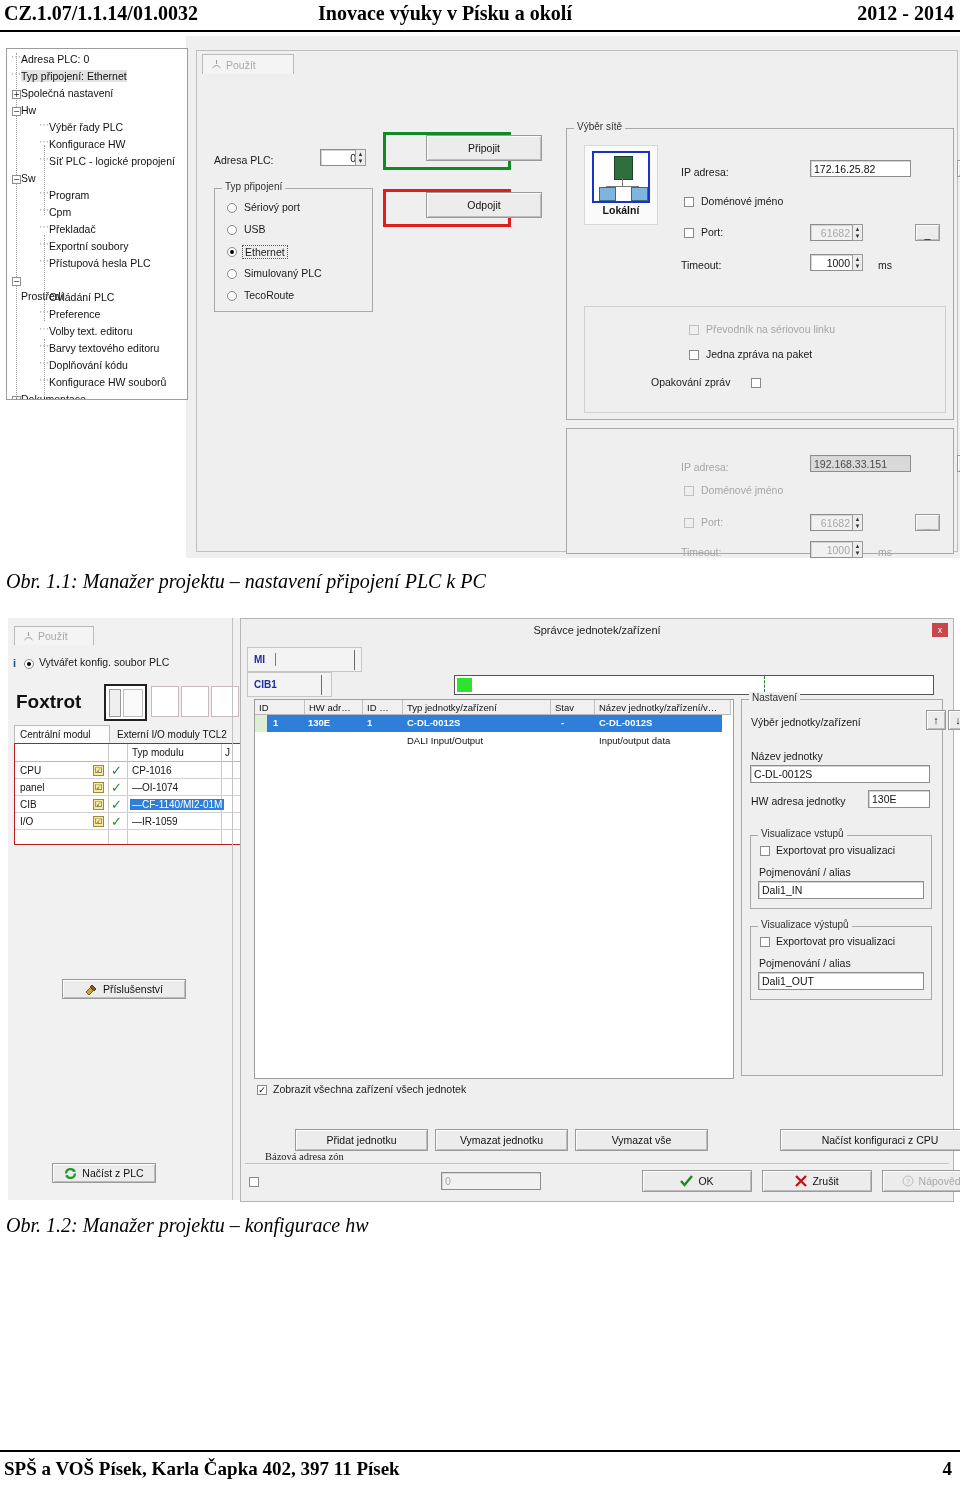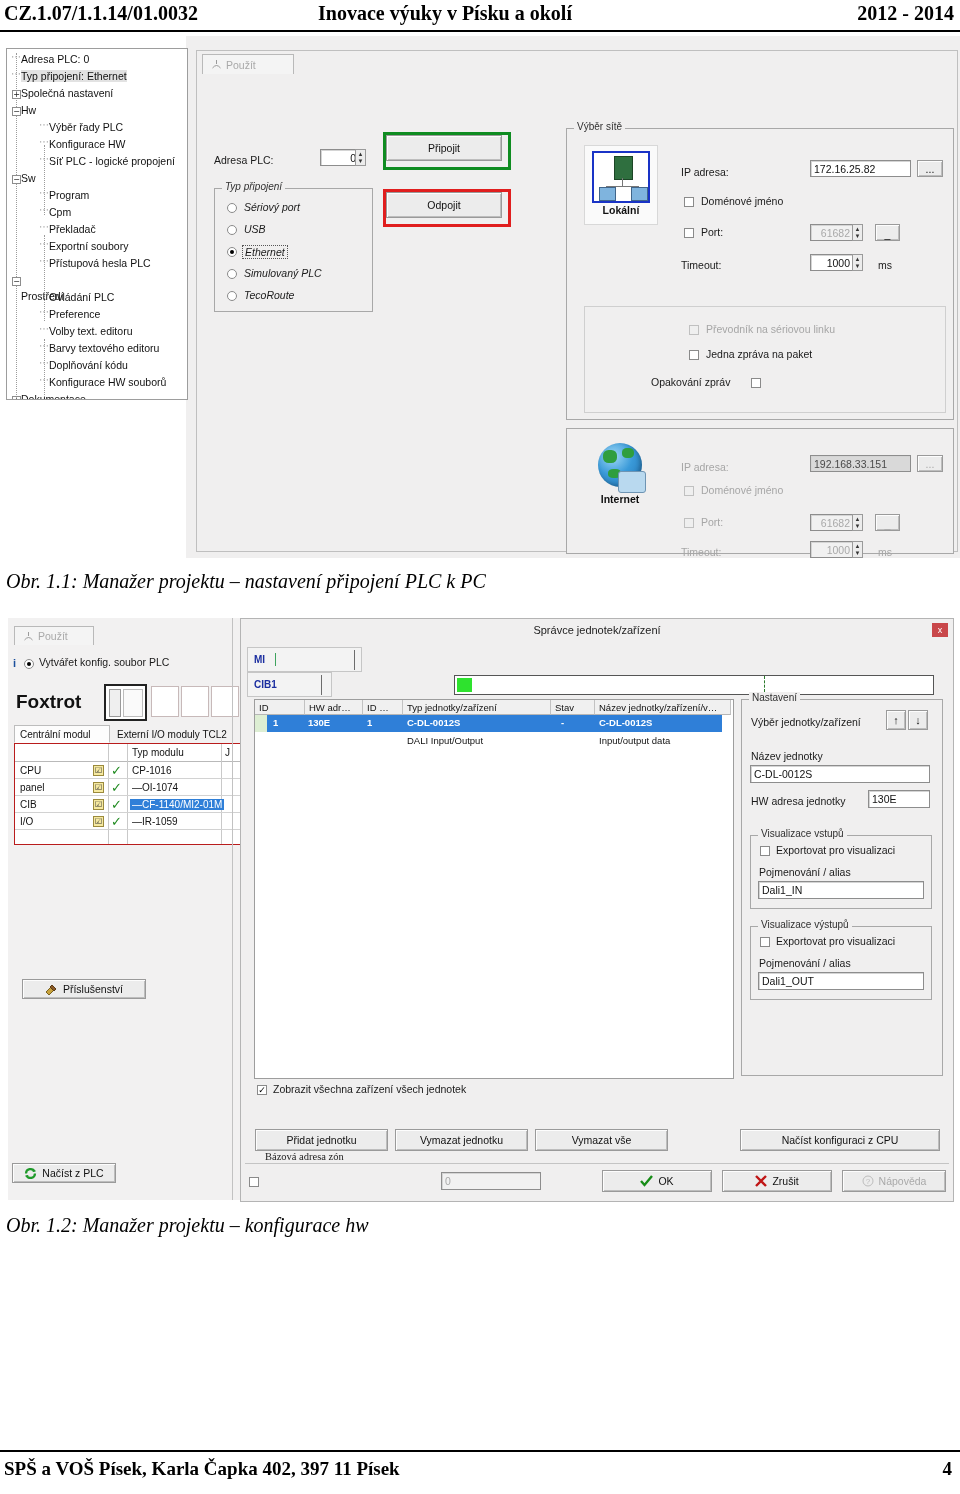--- a/index.html
+++ b/index.html
@@ -44,21 +44,21 @@
     font-family:"Liberation Sans", sans-serif;font-size:10.5px;color:#111;
     display:flex;align-items:center;padding:0 3px;box-sizing:border-box;
   }
   .fld.right{justify-content:flex-end;padding-right:5px;}
   .fld.dis{background:#d9d9d9;color:#4a4a4a;}
   .fld.dis2{background:#f1f1f1;color:#a9a9a9;}
   .btn{
     position:absolute;background:#ececec;border:1px solid #9a9a9a;
     box-shadow:inset 1px 1px 0 #fdfdfd, inset -1px -1px 0 #bdbdbd;
     font-family:"Liberation Sans", sans-serif;font-size:10.5px;color:#111;
-    display:flex;align-items:center;justify-content:center;box-sizing:border-box;white-space:nowrap;
+    display:flex;align-items:center;justify-content:center;box-sizing:border-box;white-space:nowrap;margin-left:40px;
   }
   .btn.dis{color:#a9a9a9;}
   .spin{
     position:absolute;width:11px;background:#ececec;border:1px solid #9a9a9a;
     display:flex;flex-direction:column;box-sizing:border-box;
   }
   .spin i{flex:1;display:flex;align-items:center;justify-content:center;font-style:normal;font-size:6px;color:#333;line-height:1;}
   .cb{
     position:absolute;width:10px;height:10px;background:#fff;border:1px solid #8a8a8a;
     box-sizing:border-box;display:flex;align-items:center;justify-content:center;
@@ -227,21 +227,21 @@
       <i>▼</i>
   </div>
 
   <div style="position:absolute;left:383px;top:96px;width:122px;height:32px;border:3px solid #0f8c21;">
     <div class="btn" style="left:0;top:0;width:116px;height:26px;">Připojit</div>
   </div>
   <div style="position:absolute;left:383px;top:153px;width:122px;height:32px;border:3px solid #e01e1e;">
     <div class="btn" style="left:0;top:0;width:116px;height:26px;">Odpojit</div>
   </div>
 
-  <div class="grp" style="left:214px;top:152px;width:157px;height:122px;font-style:italic;">
+  <div class="grp" style="left:214px;top:152px;width:157px;height:122px;">
     <span class="grp-title">Typ připojení</span>
     <div id="conn-radios">
         <div class="rb" style="left: 12px; top: 14px;"></div>
         <span class="lbl" style="left: 29px; top: 12px;">Sériový port</span>
         <div class="rb" style="left: 12px; top: 36px;"></div>
         <span class="lbl" style="left: 29px; top: 34px;">USB</span>
         <div class="rb on" style="left: 12px; top: 58px;"></div>
         <span class="lbl" style="left: 27px; top: 56px; border: 1px dotted rgb(85, 85, 85); padding: 0px 2px;">Ethernet</span>
         <div class="rb" style="left: 12px; top: 80px;"></div>
         <span class="lbl" style="left: 29px; top: 78px;">Simulovaný PLC</span>
@@ -291,29 +291,20 @@
     <div style="position:absolute;left:17px;top:177px;width:360px;height:105px;border:1px solid #cfcfcf;"></div>
     <div class="cb dis" style="left:122px;top:196px;"></div>
     <span class="lbl dis" style="left:139px;top:194px;">Převodník na sériovou linku</span>
     <div class="cb" style="left:122px;top:221px;"></div>
     <span class="lbl" style="left:139px;top:219px;">Jedna zpráva na paket</span>
     <span class="lbl" style="left:84px;top:247px;">Opakování zpráv</span>
     <div class="cb" style="left:184px;top:249px;"></div>
   </div>
 
   <div class="grp" style="left:566px;top:392px;width:386px;height:124px;background:#f0efef;">
-    <div style="position:absolute;left:17px;top:12px;width:72px;height:88px;">
-      <div class="icon-globe" style="left:14px;top:2px;width:44px;height:44px;">
-        <div class="ld" style="left:5px;top:7px;width:14px;height:13px;"></div>
-        <div class="ld" style="left:24px;top:5px;width:12px;height:10px;"></div>
-        <div class="ld" style="left:10px;top:26px;width:13px;height:9px;"></div>
-      </div>
-      <div style="position:absolute;left:34px;top:30px;width:26px;height:20px;background:#b9d9ef;border:1px solid #6e94b3;border-radius:3px;"></div>
-      <div style="position:absolute;left:0;top:52px;width:72px;text-align:center;font-family:'Liberation Sans',sans-serif;font-size:10.5px;font-weight:bold;color:#111;">Internet</div>
-    </div>
 
     <span class="lbl dis" style="left:114px;top:32px;">IP adresa:</span>
     <div class="fld dis" style="left:243px;top:26px;width:101px;height:17px;">192.168.33.151</div>
     <div class="btn dis" style="left:350px;top:26px;width:26px;height:17px;">...</div>
 
     <div class="cb dis" style="left:117px;top:57px;"></div>
     <span class="lbl dis" style="left:134px;top:55px;">Doménové jméno</span>
 
     <div class="cb dis" style="left:117px;top:89px;"></div>
     <span class="lbl dis" style="left:134px;top:87px;">Port:</span>

